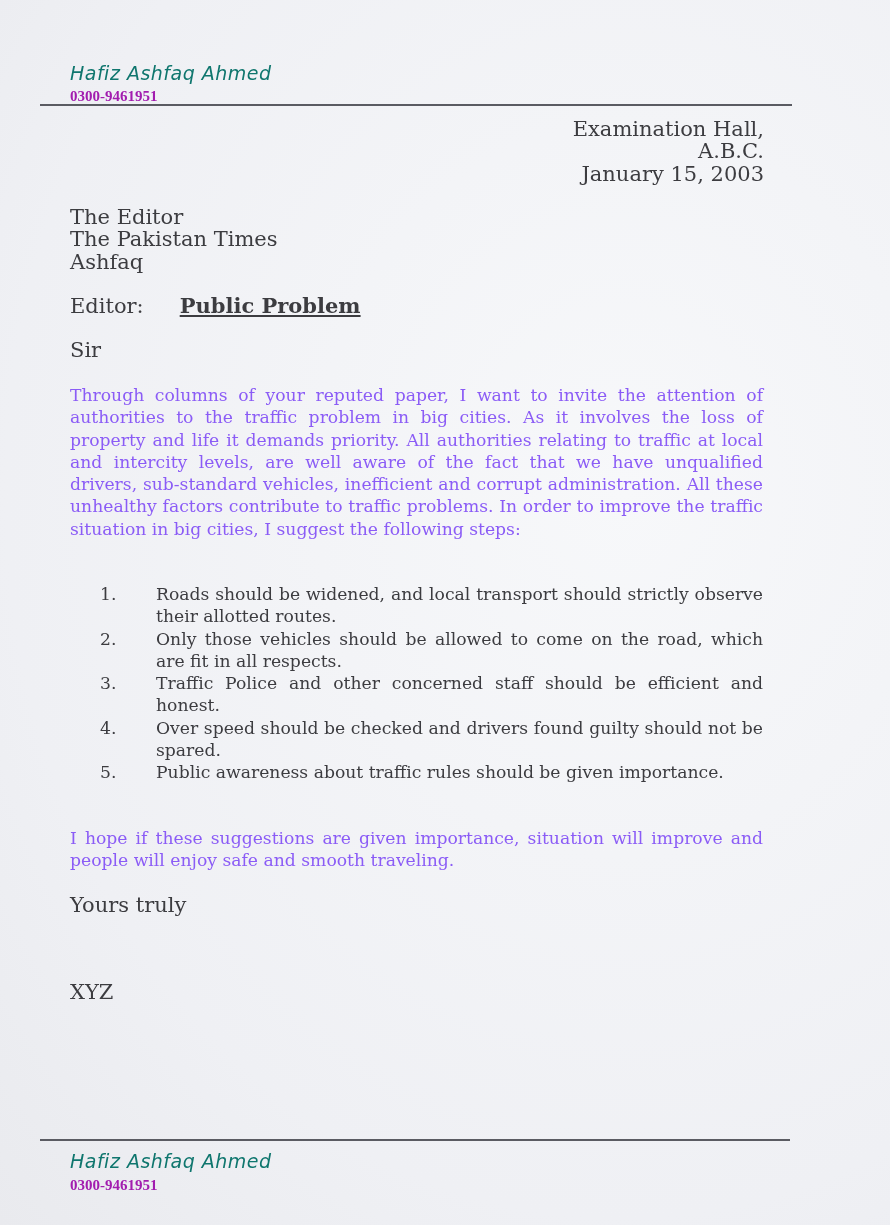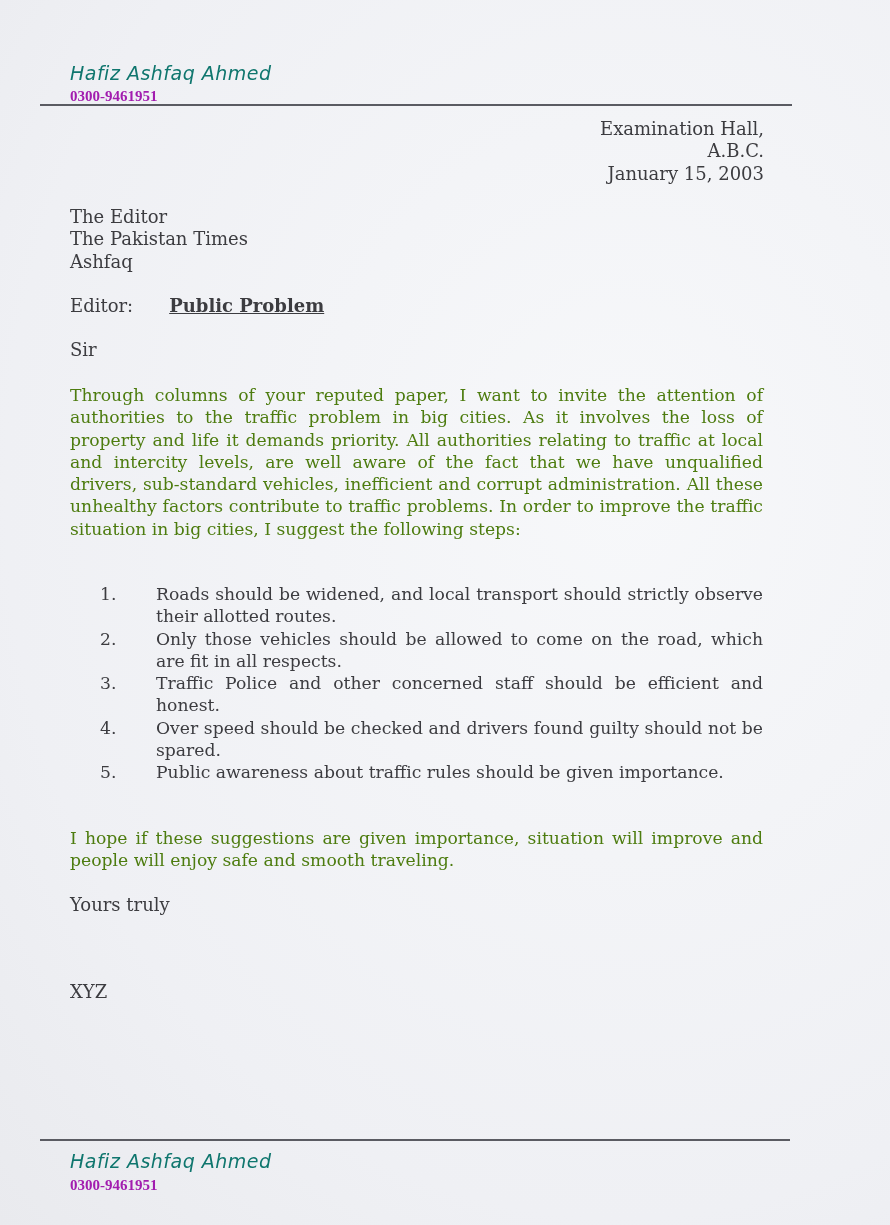--- a/index.html
+++ b/index.html
@@ -6,23 +6,23 @@
   body {
     width:890px; height:1225px; position:relative; overflow:hidden;
     background:#f3f4f7;
     background-image: radial-gradient(ellipse at 70% 40%, #f7f8fa 0%, #eff0f4 70%, #e9eaee 100%);
     color:#3a3a3e;
     font-family:"DejaVu Serif", serif;
   }
   .hw { font-family:"DejaVu Sans", sans-serif; font-style:italic; font-size:19px; color:#0f766e; letter-spacing:0.5px; }
   .phone { font-family:Liberation Serif, serif; font-weight:bold; font-size:15px; color:#a21caf; }
   .rule { position:absolute; height:2px; background:#5a5b62; }
-  .txt { position:absolute; font-size:18px; line-height:22.3px; color:#3c3c40; }
+  .txt { position:absolute; font-size:21px; line-height:22.3px; color:#3c3c40; }
   .right { text-align:right; }
-  .para { position:absolute; left:70px; width:693px; font-size:17.2px; line-height:22.3px; text-align:justify; color:#4d7c0f; }
+  .para { position:absolute; left:70px; width:693px; font-size:17.2px; line-height:22.3px; text-align:justify; color:#8b5cf6; }
   .list { position:absolute; left:100px; width:663px; margin:0; padding:0; list-style:none; }
   .list li { display:flex; font-size:17.2px; line-height:22.3px; color:#3c3c40; }
   .list .num { width:56px; flex:none; }
   .list .itxt { flex:1; text-align:justify; text-align-last:left; }
   .subject-val { font-weight:bold; text-decoration:underline; margin-left:36px; }
 </style>
 </head>
 <body>
 
 <div>

